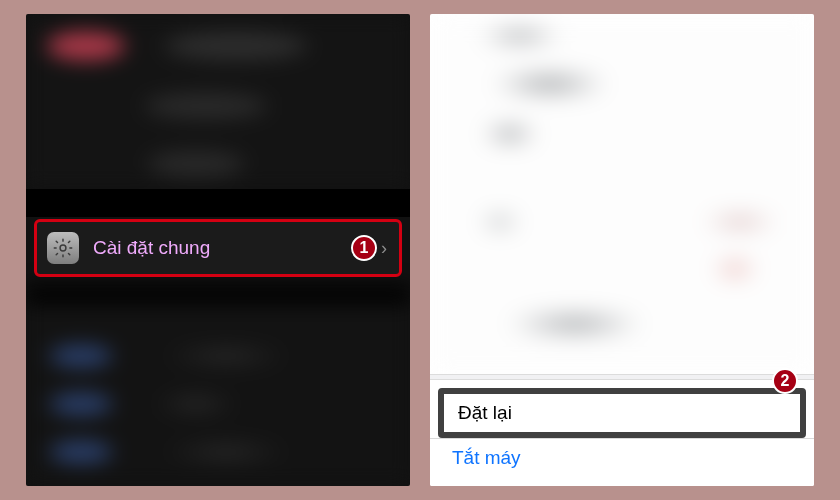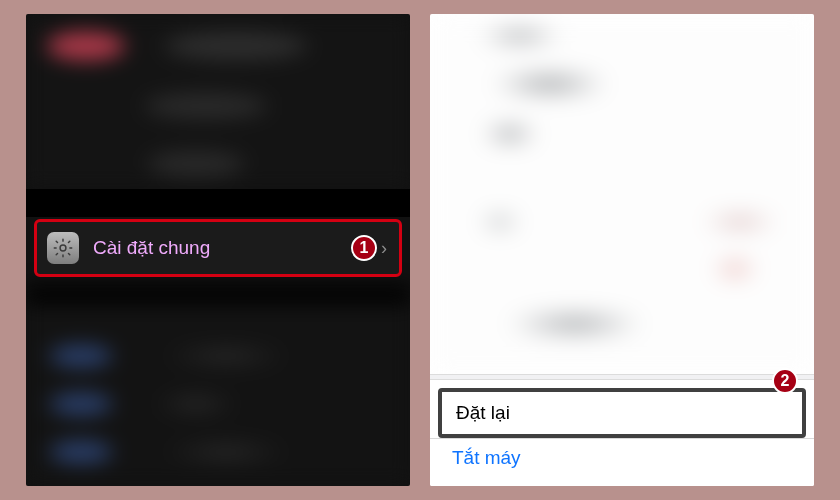--- a/index.html
+++ b/index.html
@@ -123,21 +123,21 @@
     position: absolute;
     left:0; right:0; bottom:0;
     background: #fff;
   }
   .sep {
     height: 1px; background: #d9d9d9;
   }
   .reset-row {
     margin: 8px 8px 0 8px;
     height: 50px;
-    border: 4px solid #404040;
+    border: 6px solid #404040;
     border-radius: 4px;
     display: flex;
     align-items: center;
     padding: 0 14px;
     background: #fff;
   }
   .reset-label {
     color: #000;
     font-size: 19px;
   }

